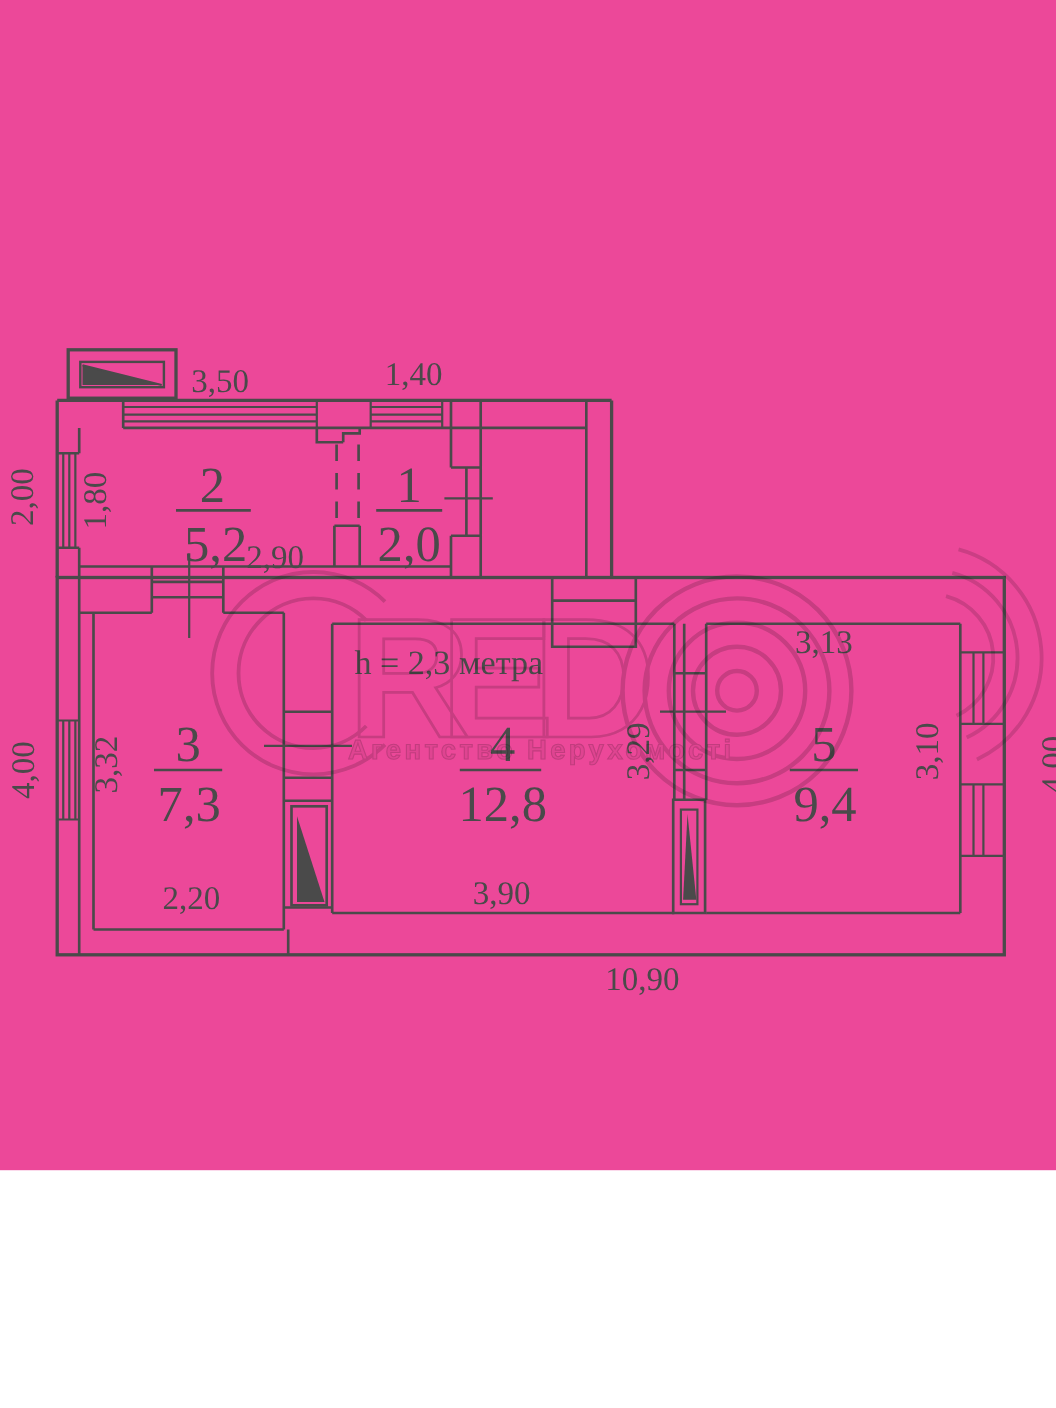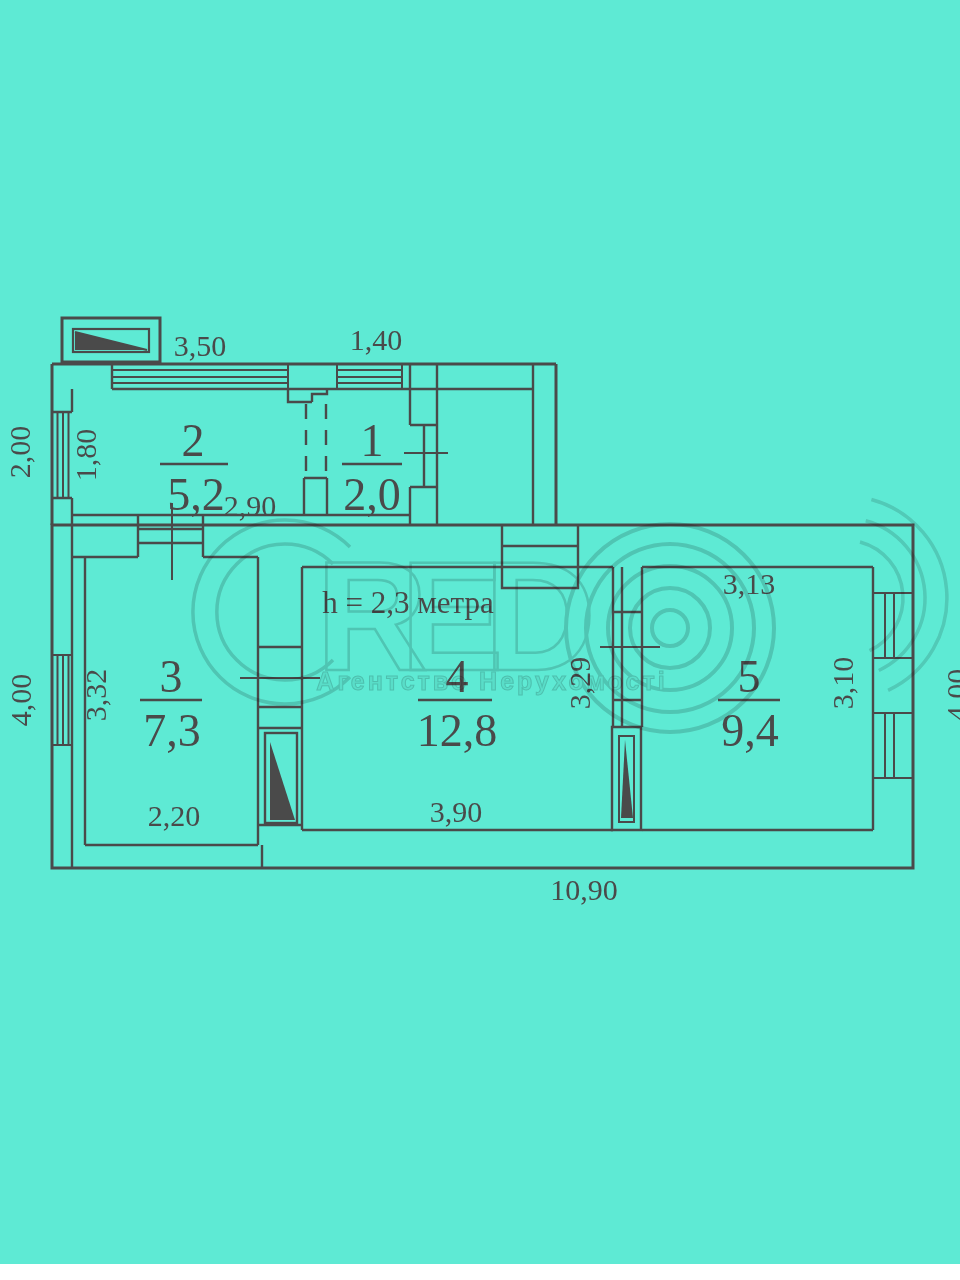--- a/index.html
+++ b/index.html
@@ -1,16 +1,16 @@
 <!DOCTYPE html>
 <html><head>
 <meta charset="utf-8">
 <style>
   html,body{margin:0;padding:0;background:#ffffff;}
-  .page{position:relative;width:960px;height:1264px;background:#5eead4;overflow:hidden;
+  .page{position:relative;width:960px;height:1064px;background:#ec4899;overflow:hidden;
         font-family:"Liberation Serif", serif;}
   svg{display:block;}
   .dim{font-family:"Liberation Serif",serif;font-size:30px;fill:#4a4a4a;}
   .roomnum{font-family:"Liberation Serif",serif;font-size:46px;fill:#4a4a4a;}
   .roomarea{font-family:"Liberation Serif",serif;font-size:46px;fill:#4a4a4a;}
   .hnote{font-family:"Liberation Serif",serif;font-size:31px;fill:#4a4a4a;}
   .wm-letter{font-family:"Liberation Sans",sans-serif;font-size:155px;font-weight:bold;
              fill:none;stroke:#d7d7d7;stroke-width:2.5px;}
   .wm-agency{font-family:"Liberation Sans",sans-serif;font-size:25px;font-weight:bold;
              letter-spacing:3px;fill:#f1f1f1;stroke:#d2d2d2;stroke-width:1px;}

